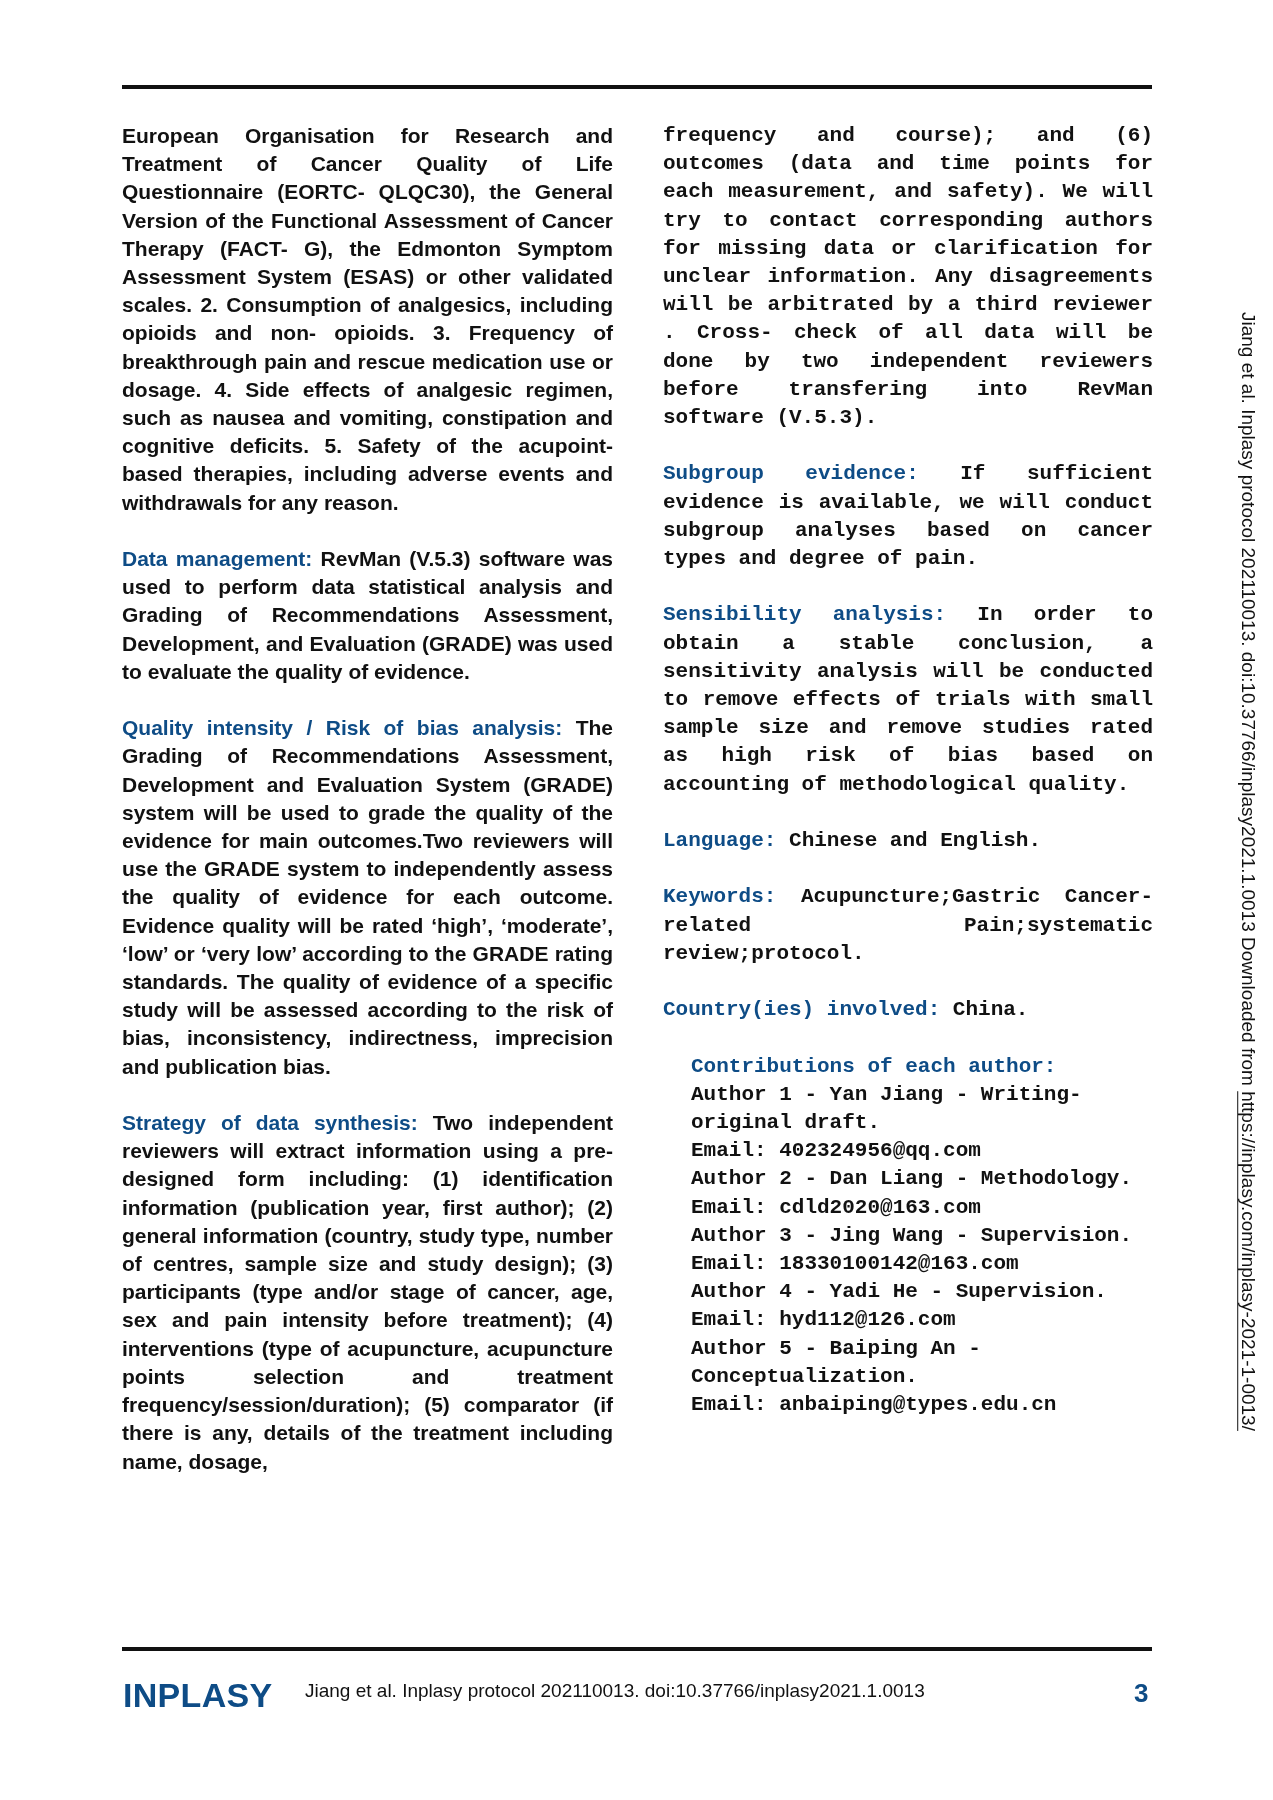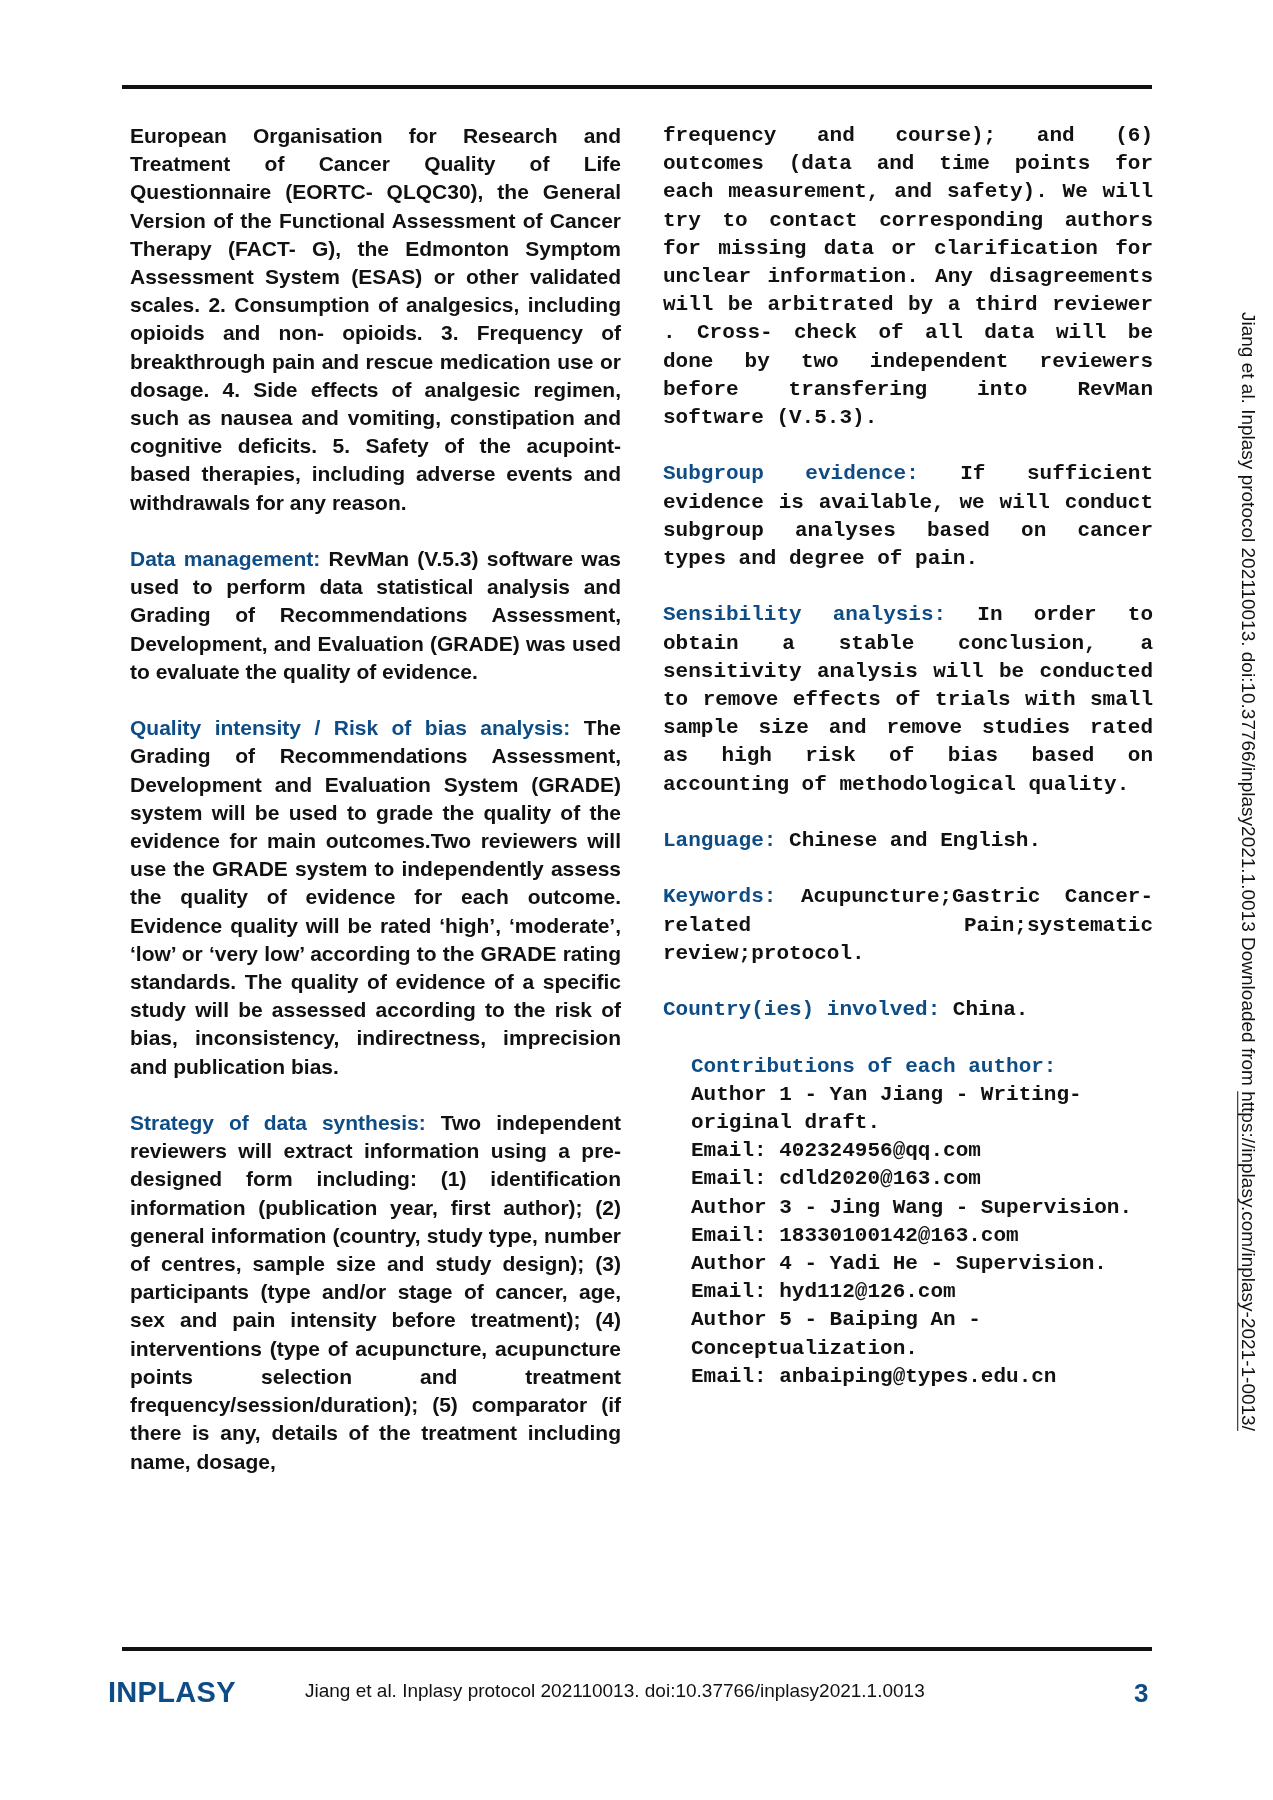--- a/index.html
+++ b/index.html
@@ -3,27 +3,27 @@
 <meta charset="utf-8">
 <style>
   html, body { margin: 0; padding: 0; background: #ffffff; }
   body { width: 1273px; height: 1800px; position: relative; overflow: hidden;
          font-family: "Liberation Sans", "DejaVu Sans", sans-serif; color: #111111; }
   .rule { position: absolute; left: 122px; width: 1030px; height: 4px; background: #111111; }
   .rule.top { top: 85px; }
   .rule.bottom { top: 1647px; }
   .col { position: absolute; top: 122px; font-size: 21px; line-height: 28.2px; font-weight: bold;
          text-align: justify; hyphens: none; }
-  .col.left { left: 122px; width: 491px; margin-left: 8px; }
+  .col.left { left: 122px; width: 491px; }
   .col.right { left: 663px; width: 490px; font-family: Liberation Mono, monospace; }
   .col p { margin: 0 0 28.2px 0; }
   .col p.tight { margin: 0; }
   .head { color: #0e4c86; }
   .author-line { display: block; text-align: left; margin-left: 28px; }
-  .footer-logo { position: absolute; left: 108px; top: 1676px; font-size: 29px; font-weight: bold;
+  .footer-logo { position: absolute; left: 123px; top: 1676px; font-size: 34px; font-weight: bold;
                  color: #0e4c86; letter-spacing: 0.3px; }
   .footer-cite { position: absolute; left: 305px; top: 1680px; font-size: 19px; color: #111111; }
   .footer-page { position: absolute; left: 1134px; top: 1678px; font-size: 26px; font-weight: bold; color: #0e4c86; }
   .side { position: absolute; left: 1237px; top: 312px; width: 22px; height: 1280px;
           writing-mode: vertical-rl; font-size: 19px; color: #111111; white-space: nowrap; line-height: 22px; }
   .side a { color: #111111; text-decoration: underline; }
 </style>
 </head>
 <body>
 
@@ -64,20 +64,21 @@
     <span>Acupuncture;Gastric Cancer-related Pain;systematic review;protocol.</span>
   </p>
   <p>
     <span class="head">Country(ies) involved:</span>
     <span>China.</span>
   </p>
   <div>
     <span class="head author-line">Contributions of each author:</span>
     <span class="author-line">Author 1 - Yan Jiang - Writing-original draft.</span>
     <span class="author-line">Email: 402324956@qq.com</span>
+    <span class="author-line">Author 2 - Dan Liang - Methodology.</span>
     <span class="author-line">Email: cdld2020@163.com</span>
     <span class="author-line">Author 3 - Jing Wang - Supervision.</span>
     <span class="author-line">Email: 18330100142@163.com</span>
     <span class="author-line">Author 4 - Yadi He - Supervision.</span>
     <span class="author-line">Email: hyd112@126.com</span>
     <span class="author-line">Author 5 - Baiping An - Conceptualization.</span>
     <span class="author-line">Email: anbaiping@types.edu.cn</span>
   </div>
 </div>
 

